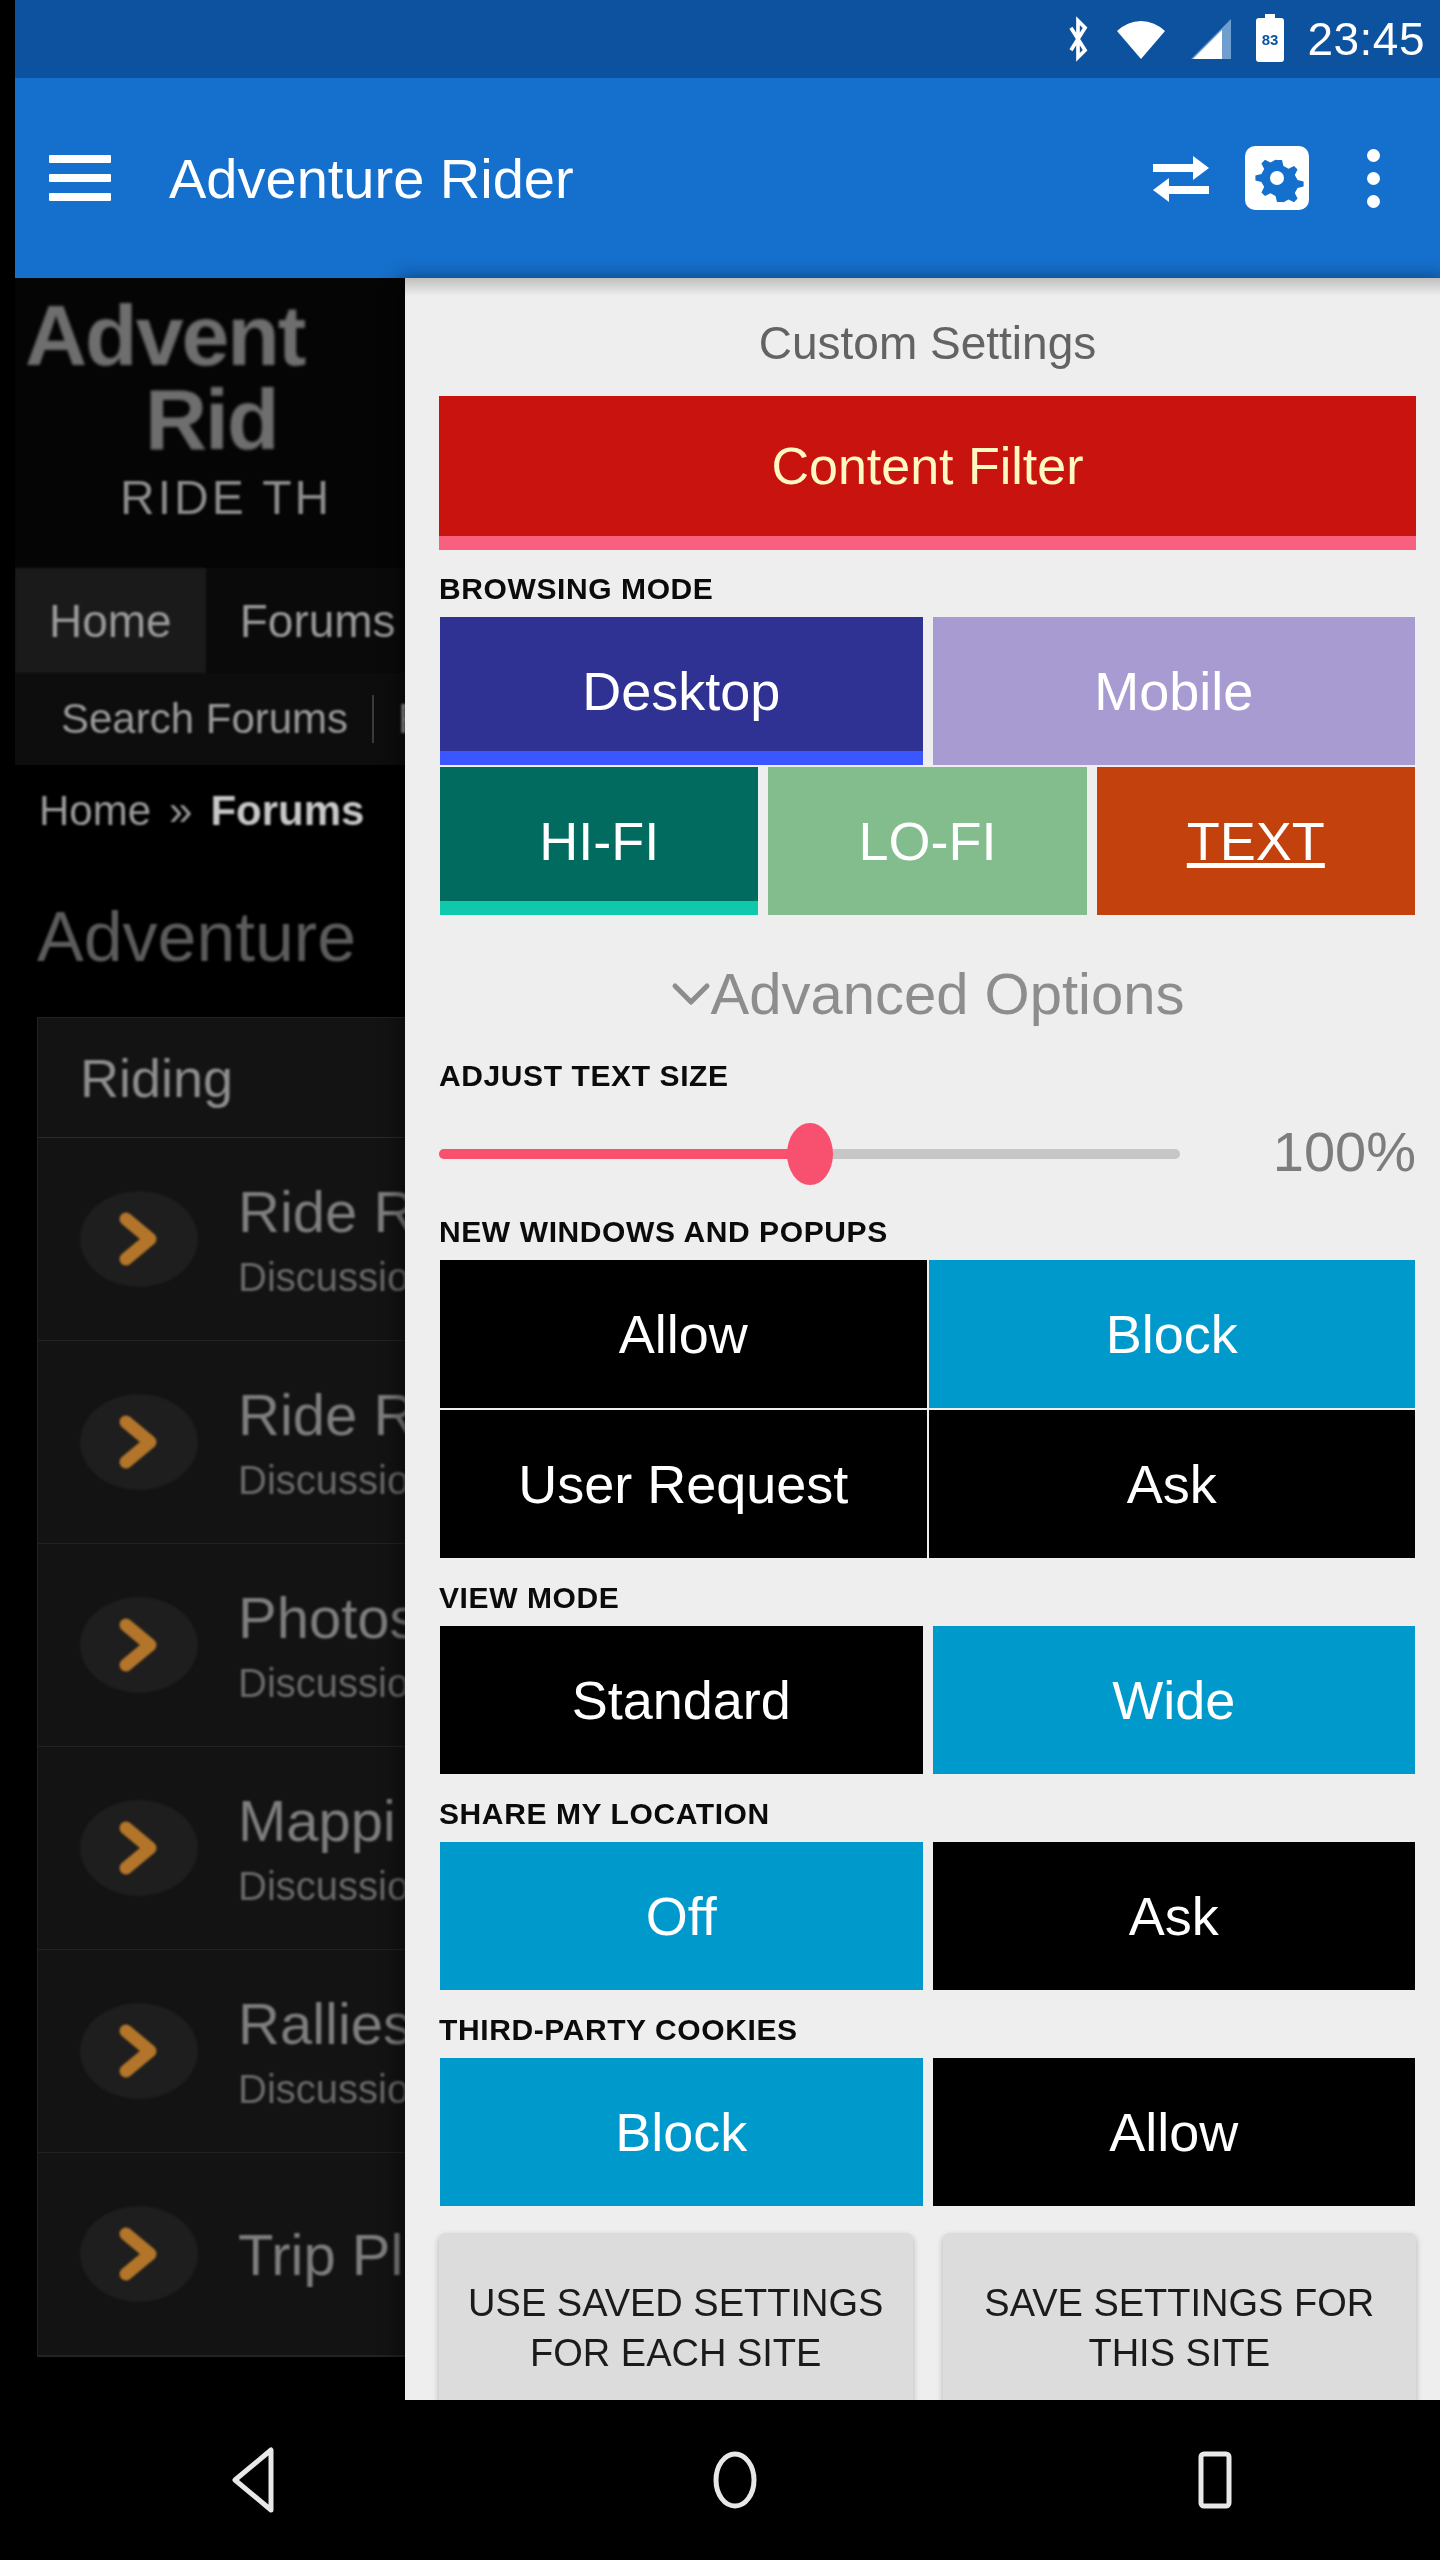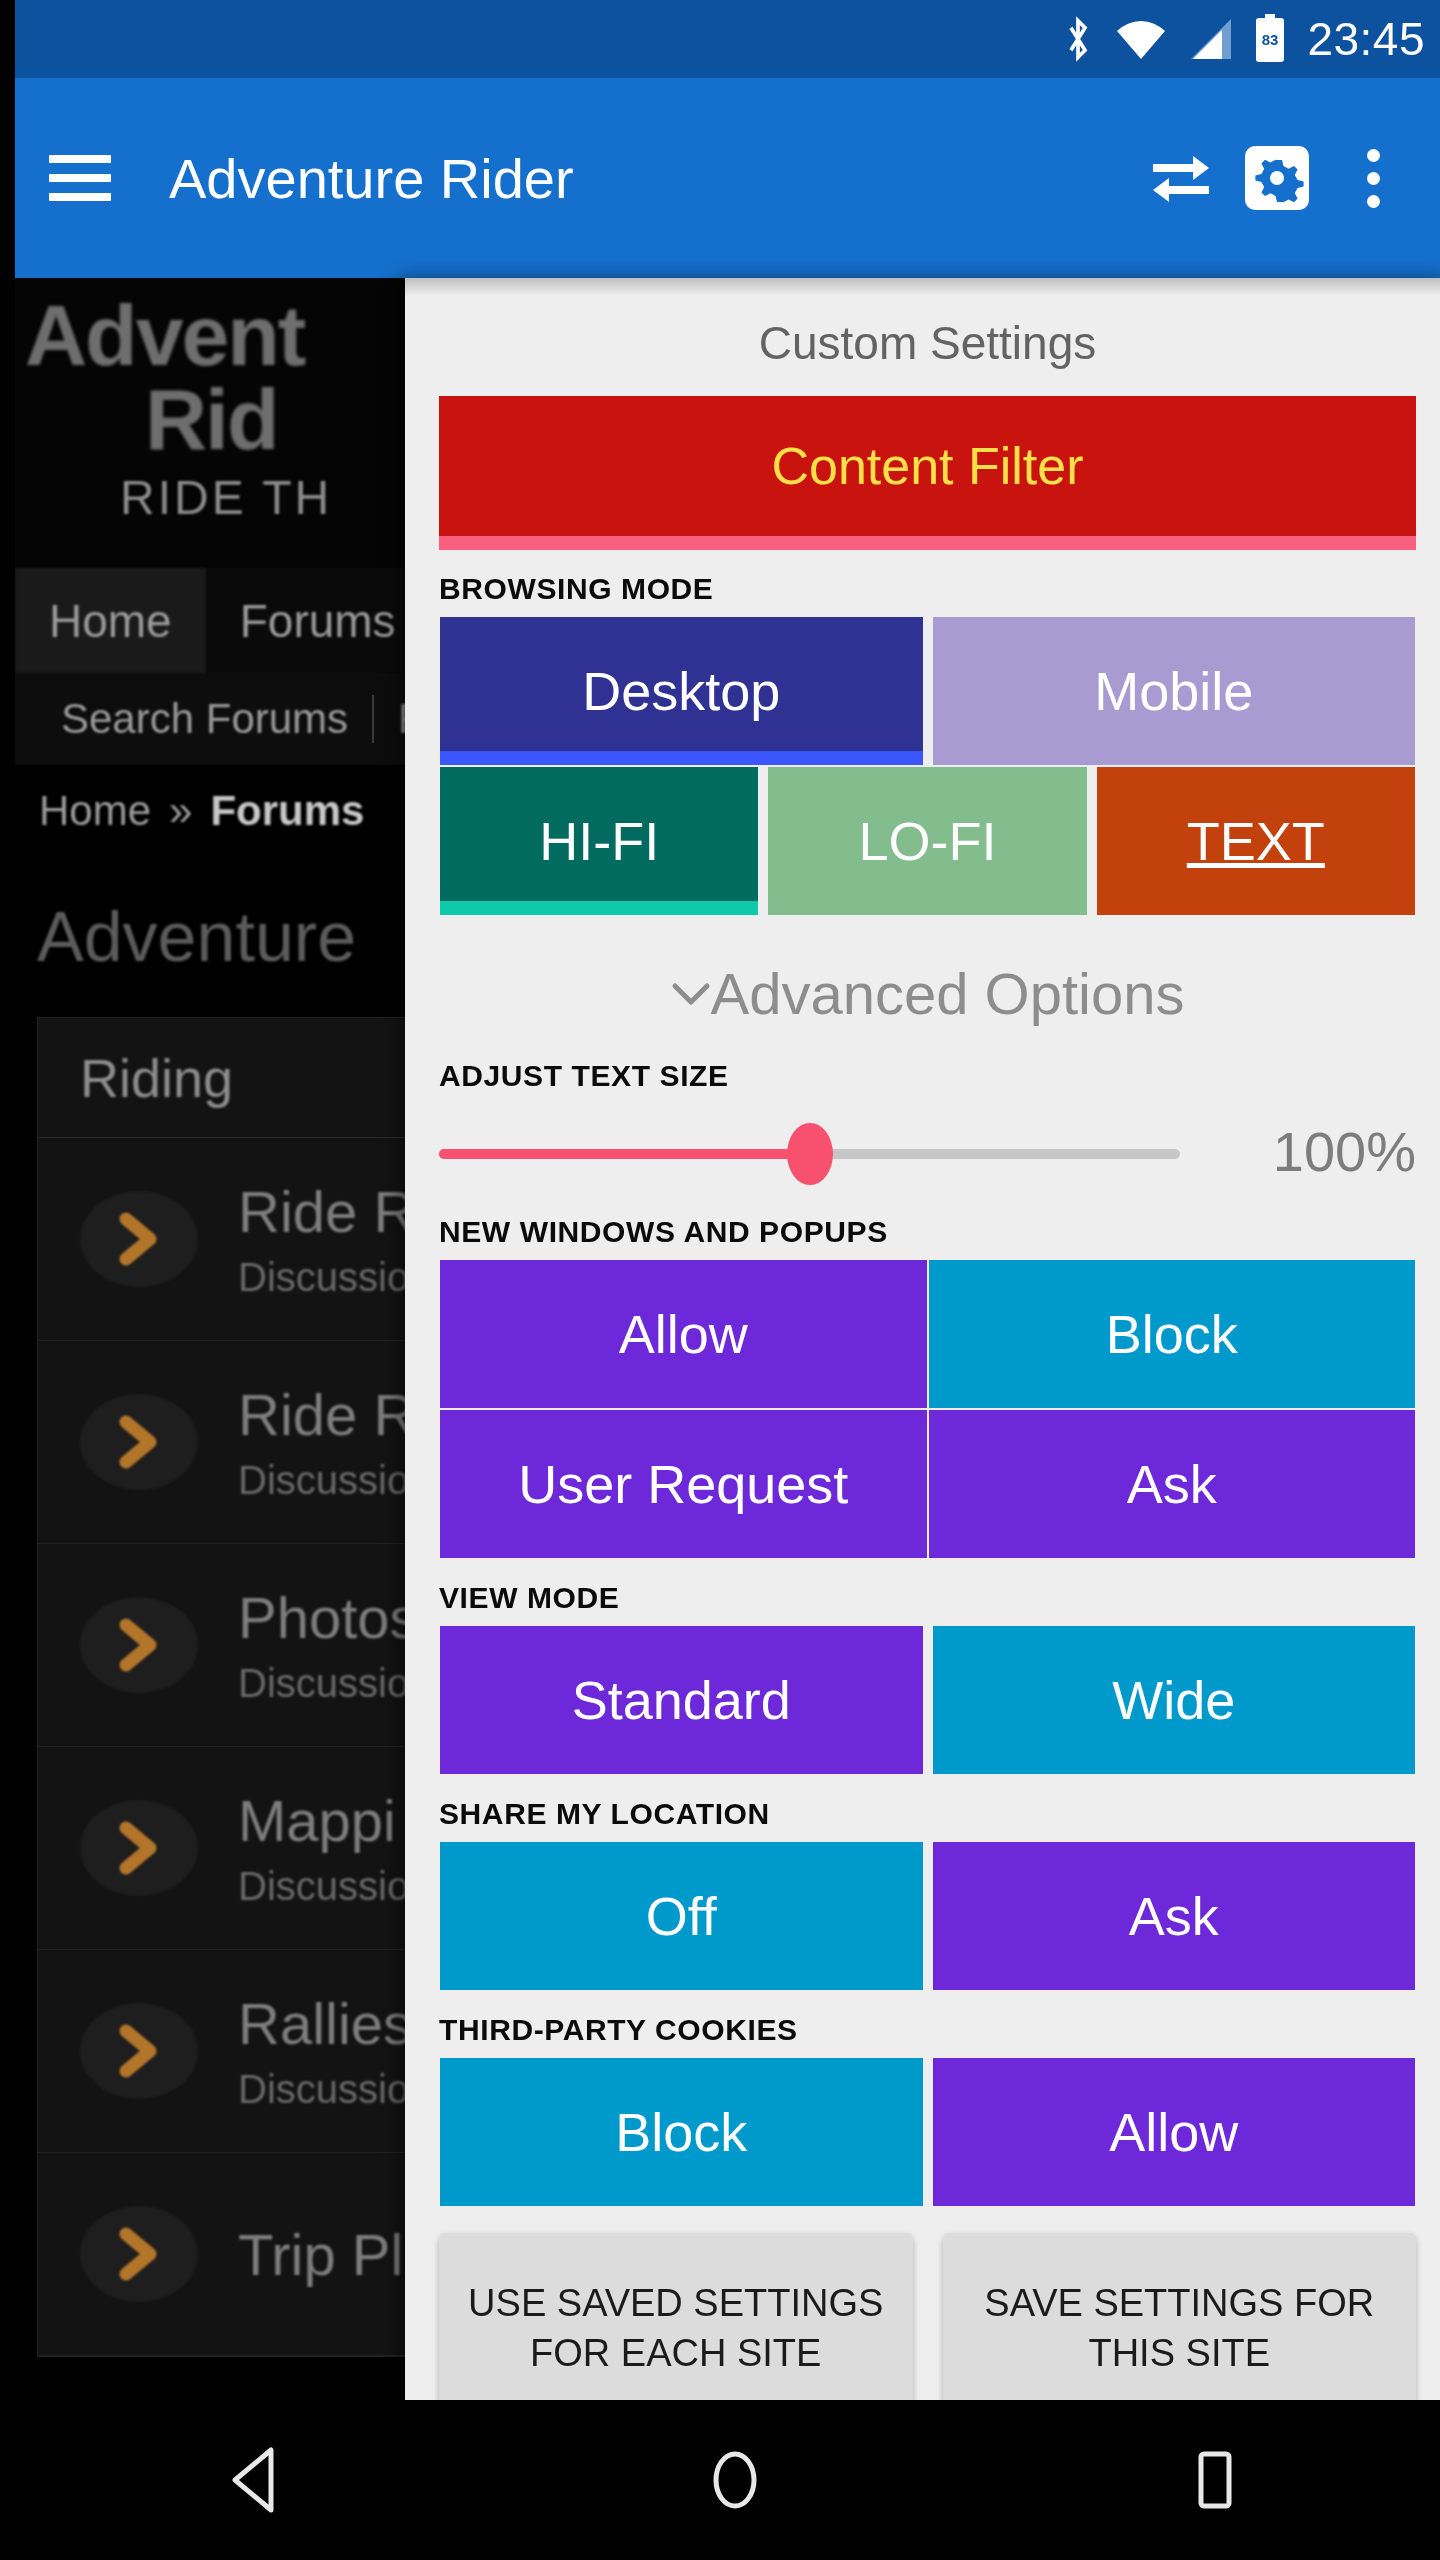--- a/index.html
+++ b/index.html
@@ -83,21 +83,21 @@
     background:#eeeeee; overflow:hidden;
     box-shadow:-6px 0 18px rgba(0,0,0,.45);
   }
   #panel-top-shade { position:absolute; left:0; top:0; width:100%; height:18px;
     background:linear-gradient(to bottom, rgba(0,0,0,.20), rgba(0,0,0,0)); }
   #panel-inner { padding:0 34px; }
 
   #panel-title { text-align:center; font-size:46px; color:#636363; padding:38px 0 26px; }
 
   #content-filter-btn { height:140px; background:#c9130f; display:flex; align-items:center;
-      justify-content:center; color:#fde047; font-size:52px; cursor:pointer; }
+      justify-content:center; color:#fef9c3; font-size:52px; cursor:pointer; }
   #content-filter-underline { height:14px; background:#f9607f; }
 
   .sec-label { font-size:30px; font-weight:bold; color:#0b0b0b; letter-spacing:.6px;
                padding:22px 0 10px; }
 
   .seg-row { display:flex; gap:8px; }
   .seg {
     flex:1; height:150px; display:flex; align-items:center; justify-content:center;
     color:#fff; font-size:54px; cursor:pointer; position:relative; overflow:hidden;
   }
@@ -124,21 +124,21 @@
                  cursor:pointer; }
   #slider-track { position:absolute; left:0; right:0; height:10px; background:#c6c6c6;
                   border-radius:5px; }
   #slider-fill { position:absolute; left:0; height:10px; background:#f8506f; border-radius:5px; }
   #slider-thumb { position:absolute; width:46px; height:62px; border-radius:50%;
                   background:#f8506f; transform:translateX(-50%); }
   #slider-value { font-size:56px; color:#7d7d7d; min-width:200px; text-align:right; }
 
   
   .bl-on  { background:#0099cc; }
-  .bl-off { background:#6d28d9; }
+  .bl-off { background:#000000; }
   .seg-grid { display:flex; flex-wrap:wrap; }
   .seg-grid .seg { flex:0 0 50%; border:1px solid #eeeeee; }
   .seg-row .seg { border:1px solid #eeeeee; }
 
   
   #bottom-buttons { display:flex; gap:30px; padding:26px 0 30px; }
   .bb {
     flex:1; min-height:190px; background:#dcdcdc; border-radius:6px; position:relative;
     display:flex; align-items:center; justify-content:center; text-align:center;
     padding:18px 22px; font-size:38px; color:#1b1b1b; line-height:1.32; cursor:pointer;

